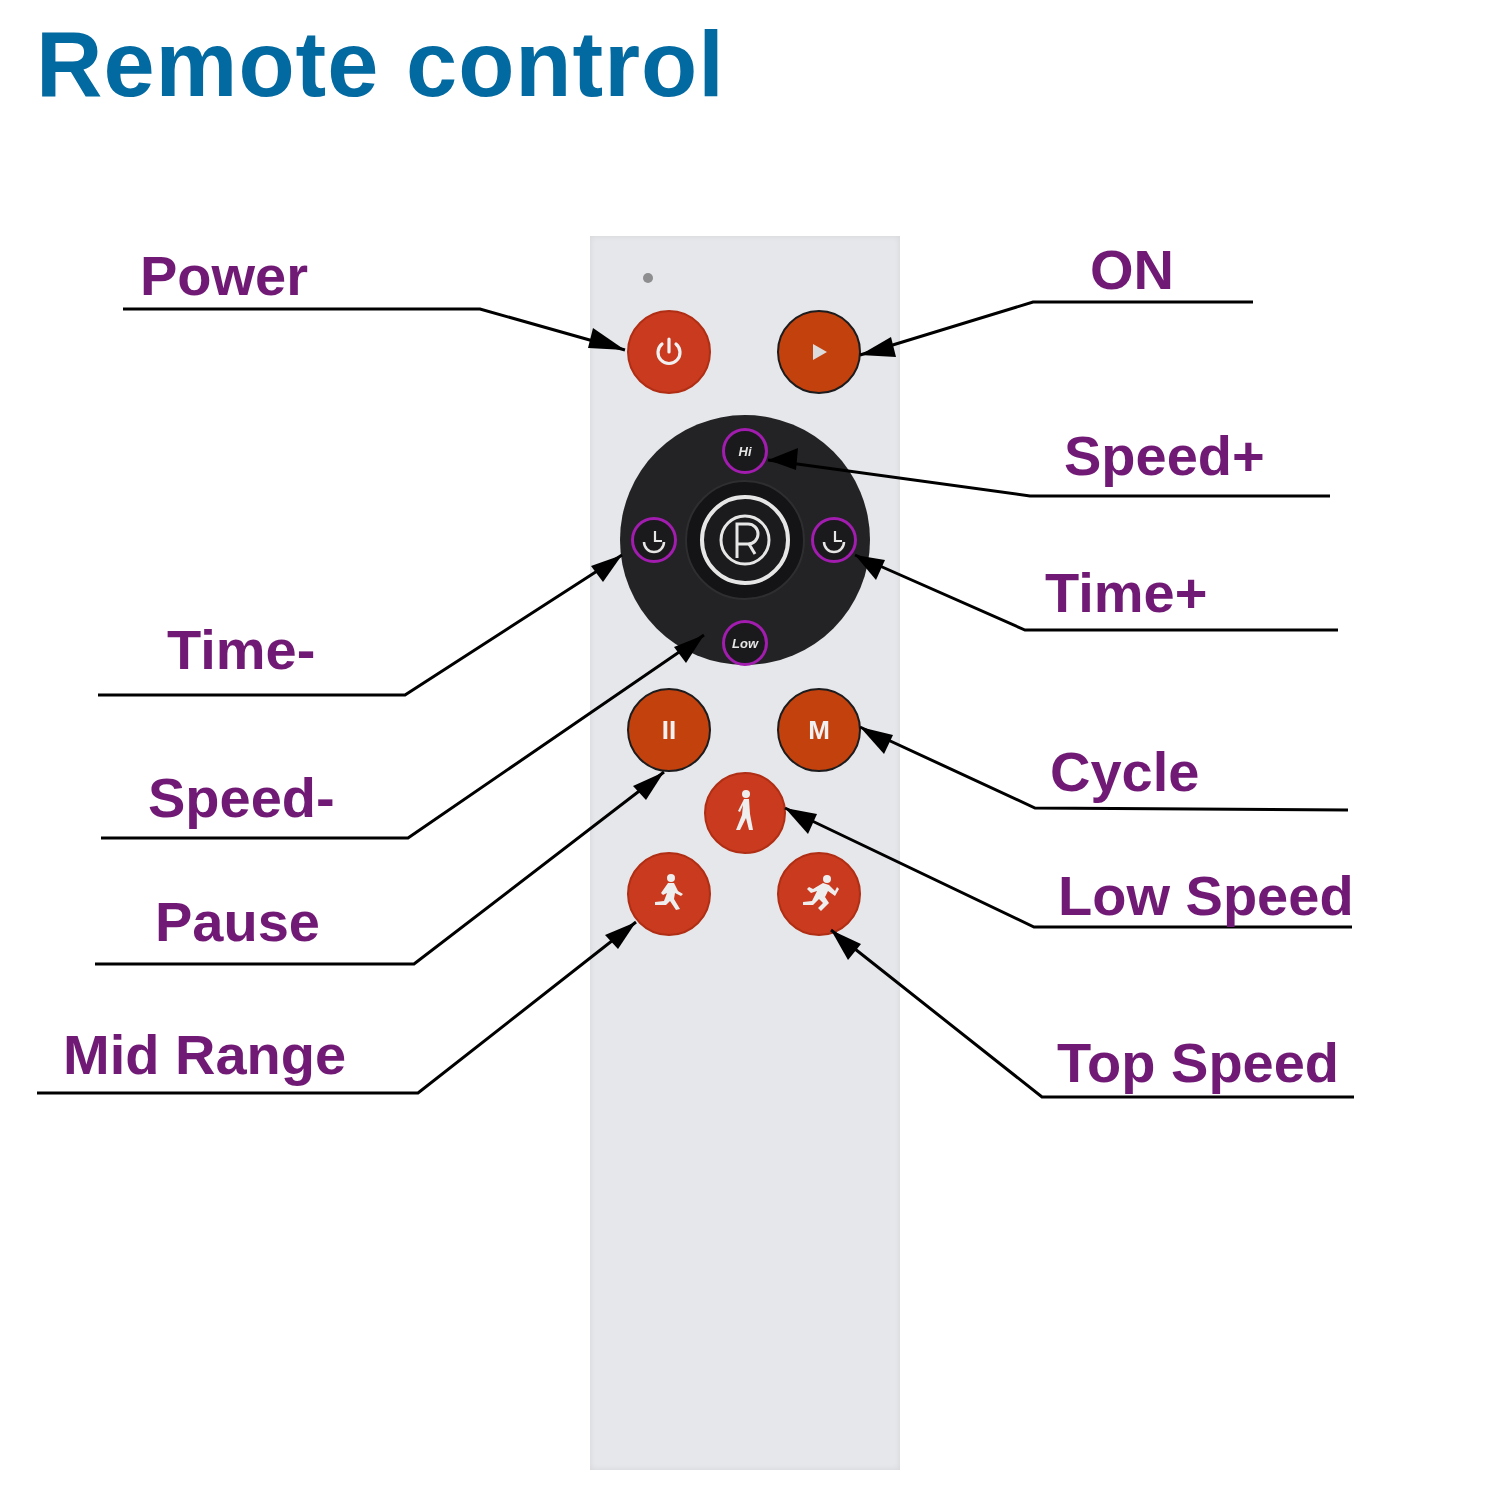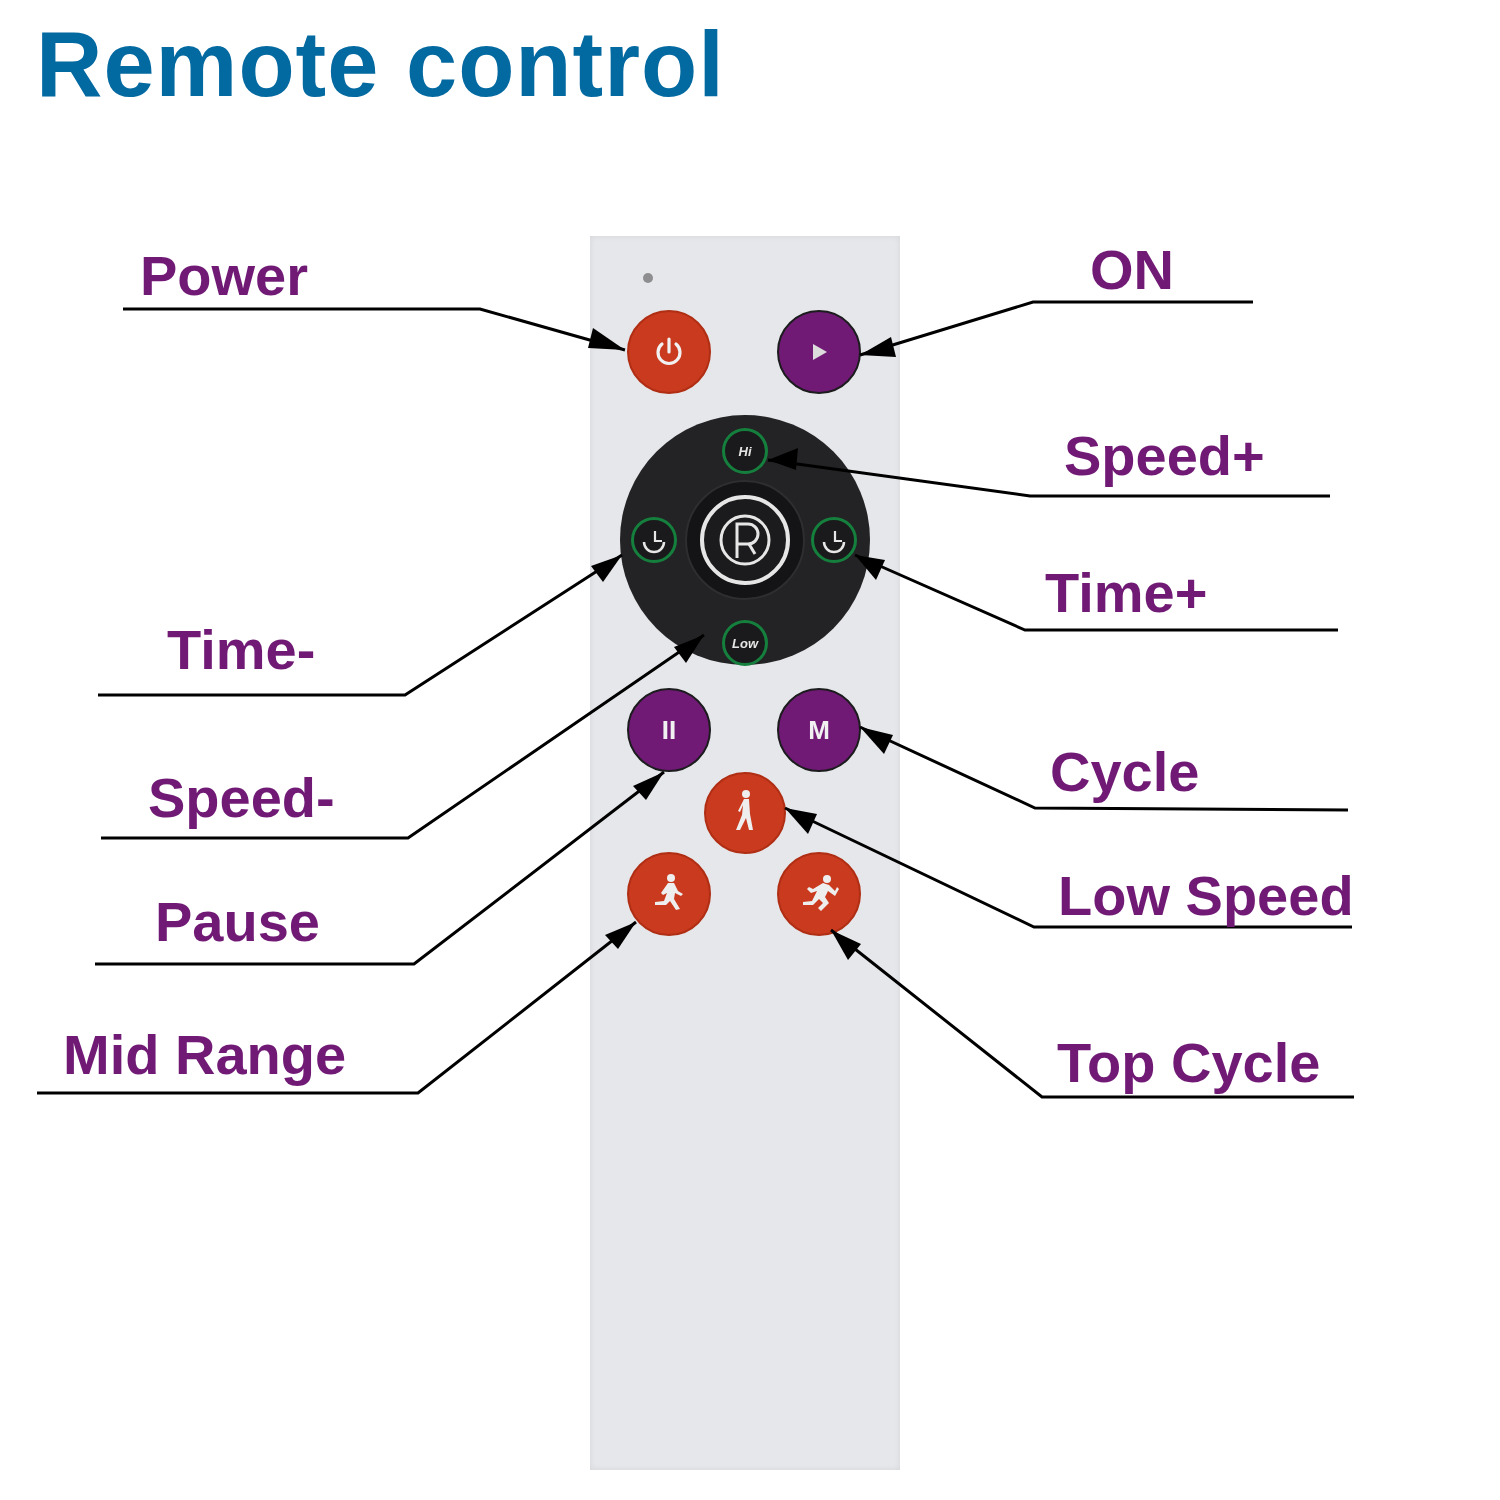--- a/index.html
+++ b/index.html
@@ -7,25 +7,25 @@
          font-family:"Liberation Sans", "DejaVu Sans", sans-serif; }
   .title { position:absolute; left:36px; top:18px; font-size:92px; font-weight:bold;
            color:#0369a1; letter-spacing:1px; line-height:1; }
   .label { position:absolute; font-size:56px; font-weight:bold; color:#701a75; line-height:1; white-space:nowrap; }
   .remote { position:absolute; left:590px; top:236px; width:310px; height:1234px;
             background:#e6e7ea; box-shadow: inset 0 0 6px rgba(0,0,0,0.08); }
   .led { position:absolute; width:10px; height:10px; border-radius:50%; background:#8e8e90; }
   .btn { position:absolute; border-radius:50%; display:flex; align-items:center; justify-content:center;
          box-sizing:border-box; }
   .btn.red { background:#c93a1e; border:2px solid #b02e14; }
-  .btn.dark { background:#701a75; border:2px solid #1c1c1e; }
+  .btn.dark { background:#c2410c; border:2px solid #1c1c1e; }
   .btn .glyph { color:#f1f1f1; font-weight:bold; font-family:"Liberation Sans", sans-serif; }
   .dial { position:absolute; border-radius:50%; background:#232325; }
   .subbtn { position:absolute; border-radius:50%; background:#1a1a1c;
-            border:3px solid #15803d; box-sizing:border-box; display:flex; align-items:center; justify-content:center; }
+            border:3px solid #a21caf; box-sizing:border-box; display:flex; align-items:center; justify-content:center; }
   .subbtn .txt { color:#e6e6e6; font-style:italic; font-weight:bold; font-size:13px; }
   .center-ring { position:absolute; border-radius:50%; background:#141416; border:2px solid #2e2e30; box-sizing:border-box; }
   .pbtn { position:absolute; border-radius:50%; border:4px solid #e6e6e6; box-sizing:border-box;
           display:flex; align-items:center; justify-content:center; background:#1b1b1d; }
   svg.leaders { position:absolute; left:0; top:0; width:1500px; height:1500px; pointer-events:none; }
 </style>
 </head>
 <body>
 
 <div class="title">Remote control</div>
@@ -158,13 +158,13 @@
 <div class="label" style="left:167px; top:622px;">Time-</div>
 <div class="label" style="left:148px; top:770px;">Speed-</div>
 <div class="label" style="left:155px; top:894px;">Pause</div>
 <div class="label" style="left:63px; top:1027px;text-align:center;">Mid Range</div>
 
 <div class="label" style="left:1090px; top:242px;">ON</div>
 <div class="label" style="left:1064px; top:428px;">Speed+</div>
 <div class="label" style="left:1045px; top:565px;">Time+</div>
 <div class="label" style="left:1050px; top:744px;">Cycle</div>
 <div class="label" style="left:1058px; top:868px;">Low Speed</div>
-<div class="label" style="left:1057px; top:1035px;">Top Cycle</div>
+<div class="label" style="left:1057px; top:1035px;">Top Speed</div>
 
 </body></html>

